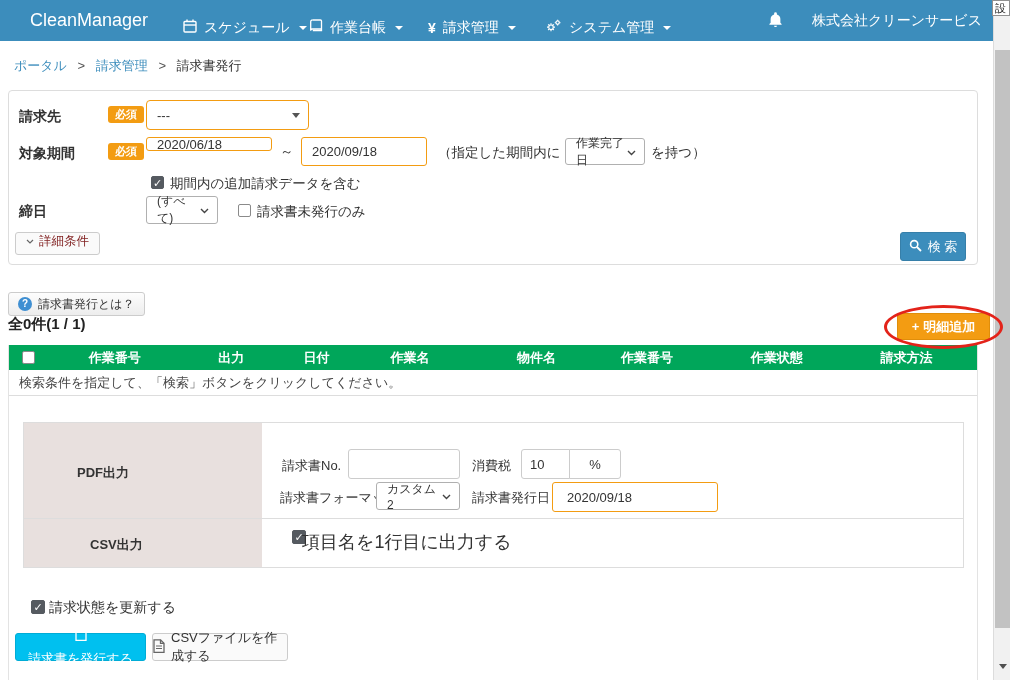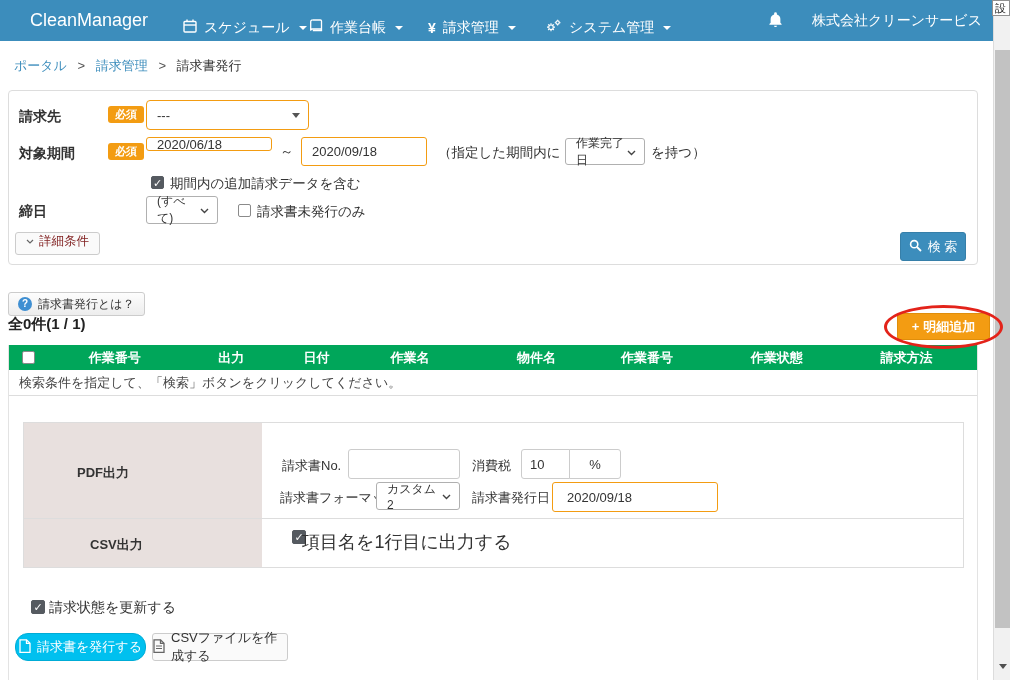--- a/index.html
+++ b/index.html
@@ -65,21 +65,21 @@
   .out-row { position:absolute; left:0; width:939px; }
   .row-pdf { top:0; height:96px; border-bottom:1px solid #ddd; }
   .row-csv { top:96px; height:48px; }
   .row-label { position:absolute; left:0; top:0; bottom:0; width:238px; background:#e8e0de; }
   .sec-label { position:absolute; font-size:13px; font-weight:bold; color:#333; }
   .olabel { position:absolute; font-size:13px; color:#333; }
   .oinput { position:absolute; border:1px solid #ccc; border-radius:3px; font-size:13px; color:#333; padding:0 8px; font-family:inherit; background:#fff; }
   .addon { position:absolute; border:1px solid #ccc; border-radius:0 3px 3px 0; background:#fff; font-size:13px; color:#333; display:flex; align-items:center; justify-content:center; }
   .date-orange { border:1px solid #f39c12; border-radius:3px; padding:0 14px; }
 
-  .btn-issue { position:absolute; left:6px; top:288px; width:131px; height:28px; background:#00c0ef; border:1px solid #00acd6; border-radius:13px; color:#fff; font-size:13px; display:flex; align-items:center; justify-content:center; gap:6px; cursor:pointer; }
+  .btn-issue { position:absolute; left:6px; top:288px; width:131px; height:28px; background:#00c0ef; border:1px solid #00acd6; border-radius:3px; color:#fff; font-size:13px; display:flex; align-items:center; justify-content:center; gap:6px; cursor:pointer;flex-direction:column; }
   .btn-csv { position:absolute; left:143px; top:288px; width:136px; height:28px; background:#fafafa; border:1px solid #ccc; border-radius:3px; color:#333; font-size:13px; display:flex; align-items:center; justify-content:center; gap:6px; cursor:pointer; }
 </style>
 </head>
 <body>
 
 <div class="page">
 
   <div class="navbar">
     <div class="brand">CleanManager</div>
 

